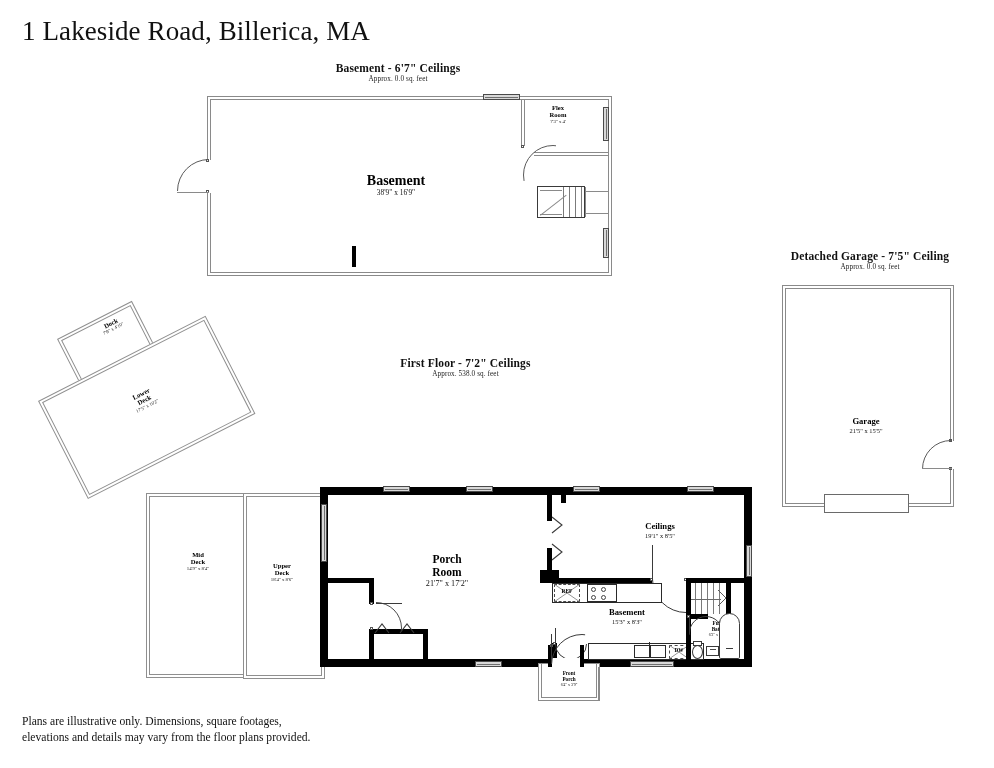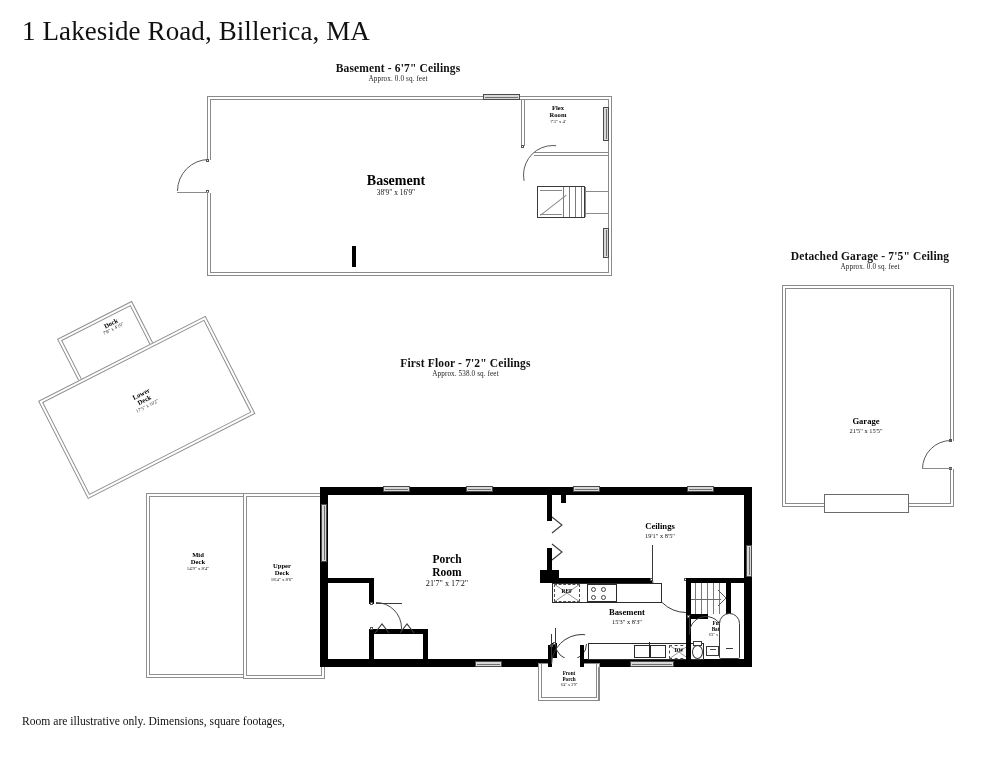--- a/index.html
+++ b/index.html
@@ -497,16 +497,17 @@
     <div class="thick-wall" style="left:580px; top:645px; width:4px; height:22px;"></div>
     <div class="hinge" style="left:550px; top:644px;"></div>
     <div class="door-arc" style="left:551px; top:634px; width:62px; height:62px; clip-path: polygon(0% 0%, 55% 0%, 55% 48%, 0% 48%); border-color:#3a3a3a;"></div>
     <div class="thin-line" style="left:551px; top:634px; width:1px; height:30px; background:#3a3a3a;"></div>
 
     <div class="thin-line" style="left:538px; top:667px; width:1px; height:34px;"></div>
     <div class="thin-line" style="left:598px; top:667px; width:1px; height:34px;"></div>
   </div>
 
   <div class="footer-note">
-    <span>Room are illustrative only. Dimensions, square footages,</span>
+    <span>Plans are illustrative only. Dimensions, square footages,</span>
+    <span>elevations and details may vary from the floor plans provided.</span>
   </div>
 
 </div>
 
 </body></html>

